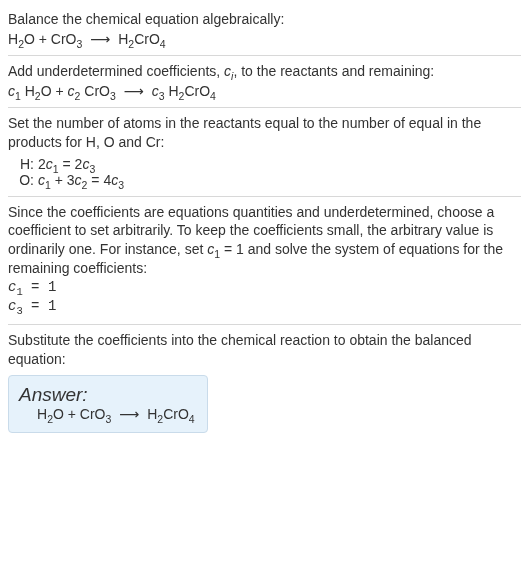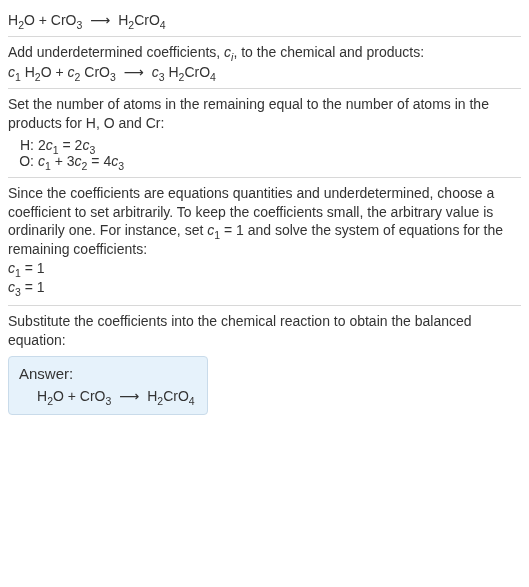--- a/index.html
+++ b/index.html
@@ -44,64 +44,66 @@
   .atom-table td {
     padding: 0 4px 0 0;
     vertical-align: baseline;
   }
   .atom-label {
     text-align: right;
     width: 26px;
   }
   .coef-list div {
     line-height: 1.35;
+    font-family: Liberation Mono, monospace;
   }
   .answer-box {
     background: #e6f2fb;
     border: 1px solid #c9dbea;
     border-radius: 4px;
     padding: 8px 10px 10px 10px;
     margin-top: 6px;
     width: 200px;
     box-sizing: border-box;
   }
   .answer-label {
-    font-size: 15px;
-    margin-bottom: 6px;
+    font-size: 19px;
+    font-style: italic;
   }
   .answer-eqn {
     padding-left: 18px;
   }
 </style>
 </head>
 <body>
 
 <div class="content">
 
   <div class="section">
+    <div class="para">Balance the chemical equation algebraically:</div>
     <div class="eqn-line">
       <span><span>H</span><span class="sub">2</span><span>O</span></span><span> + </span><span><span>CrO</span><span class="sub">3</span></span>
       <span class="arrow">⟶</span>
       <span><span>H</span><span class="sub">2</span><span>CrO</span><span class="sub">4</span></span>
     </div>
   </div>
 
   <div class="section">
     <div class="para">
-      <span>Add underdetermined coefficients, </span><span class="ital">c</span><span class="sub ital">i</span><span>, to the chemical and products:</span>
+      <span>Add underdetermined coefficients, </span><span class="ital">c</span><span class="sub ital">i</span><span>, to the reactants and remaining:</span>
     </div>
     <div class="eqn-line">
       <span class="ital">c</span><span class="sub">1</span><span> </span><span><span>H</span><span class="sub">2</span><span>O</span></span><span> + </span><span class="ital">c</span><span class="sub">2</span><span> </span><span><span>CrO</span><span class="sub">3</span></span>
       <span class="arrow">⟶</span>
       <span class="ital">c</span><span class="sub">3</span><span> </span><span><span>H</span><span class="sub">2</span><span>CrO</span><span class="sub">4</span></span>
     </div>
   </div>
 
   <div class="section">
-    <div class="para">Set the number of atoms in the remaining equal to the number of atoms in the products for H, O and Cr:</div>
+    <div class="para">Set the number of atoms in the reactants equal to the number of equal in the products for H, O and Cr:</div>
     <table class="atom-table">
       <tbody>
           <tr>
         <td class="atom-label">H:</td>
         <td>
           <span>2</span><span class="ital">c</span><span class="sub">1</span><span> = </span><span>2</span><span class="ital">c</span><span class="sub">3</span>
         </td>
       </tr>
       <tr>
         <td class="atom-label">O:</td>

